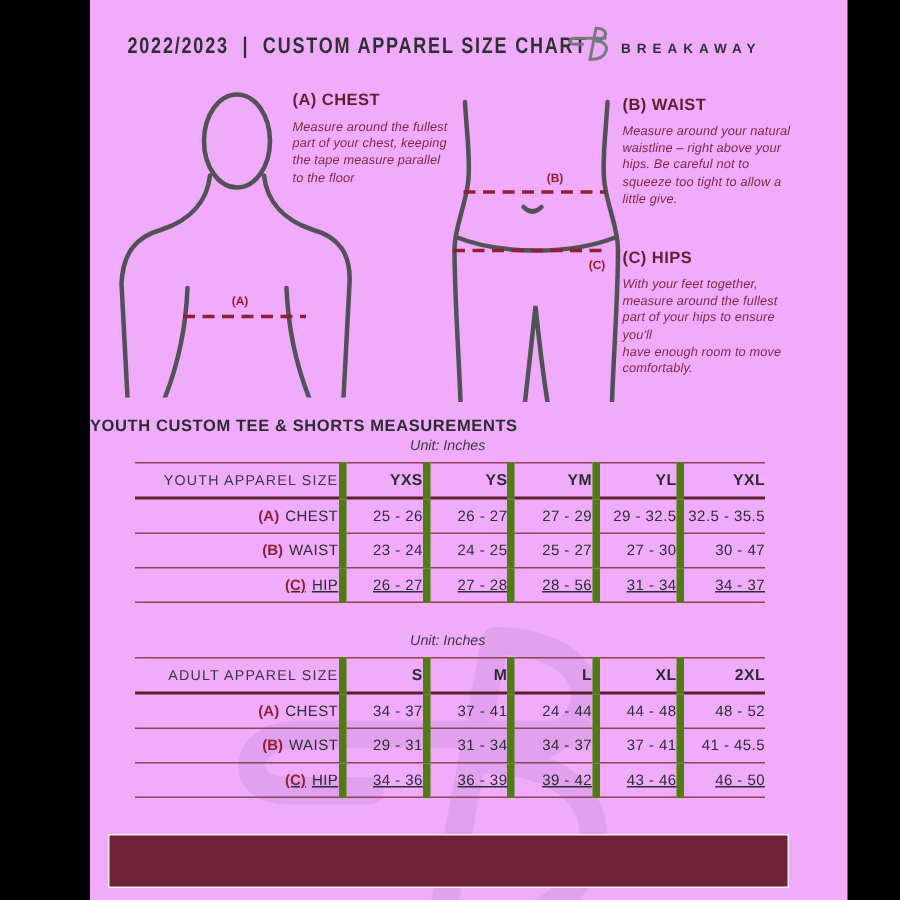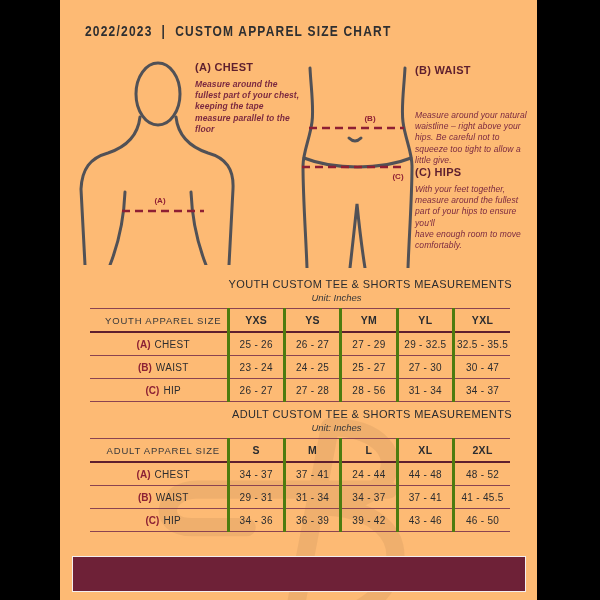--- a/index.html
+++ b/index.html
@@ -1,70 +1,81 @@
 <!DOCTYPE html>
 <html><head>
 <meta charset="utf-8">
 <style>
   html,body{margin:0;padding:0;background:#000;}
   .stage{position:relative;width:600px;height:600px;overflow:hidden;background:#000;
          font-family:"Liberation Sans",sans-serif;}
   .sidebar{position:absolute;top:0;height:600px;background:#000;}
   .sidebar.left{left:0;width:60px;}
   .sidebar.right{left:537px;width:63px;}
-  .page{position:absolute;left:60px;top:0;width:477px;height:600px;background:#fdba74;overflow:hidden;}
+  .page{position:absolute;left:60px;top:0;width:477px;height:600px;background:#f0abfc;overflow:hidden;padding-left:28px;}
 
   
   .doc-title{position:absolute;left:25px;top:22px;font-size:15px;font-weight:bold;color:#2e2f31;
              letter-spacing:1.5px;white-space:pre;transform:scaleX(0.8);transform-origin:left center;}
   .brand-wrap{position:absolute;left:316px;top:15px;display:flex;align-items:center;}
   .brand-logo{width:32px;height:28px;}
   .brand-name{font-size:9px;font-weight:bold;letter-spacing:4px;color:#2e2f31;margin-left:6px;margin-top:6px;}
 
   
   .fig{position:absolute;}
   .fig path,.fig ellipse{fill:none;stroke:#515156;stroke-width:3;stroke-linecap:round;}
   .fig .dash{stroke:#8e1f33;stroke-width:2.4;stroke-dasharray:8 5;}
   .marker{position:absolute;font-size:8px;font-weight:bold;color:#8e1f33;text-align:center;width:28px;}
   .g-head{position:absolute;font-size:11px;font-weight:bold;color:#5e1f2e;letter-spacing:.3px;}
   .g-body{position:absolute;font-size:8.5px;font-style:italic;color:#7b2940;line-height:1.32;
           white-space:pre-line;letter-spacing:.1px;}
 
   
-  .section-title{position:absolute;left:0;width:452px;text-align:right;font-size:11px;font-weight:normal;
+  .section-title{position:absolute;left:0;width:452px;text-align:left;font-size:11px;font-weight:bold;
                  color:#2b2c2f;letter-spacing:.4px;}
   .section-unit{position:absolute;left:0;width:477px;text-align:center;font-size:9.5px;font-style:italic;
-                color:#37383b;margin-left:38px;}
+                color:#37383b;}
   table.size{position:absolute;left:30px;width:420px;border-collapse:collapse;table-layout:fixed;}
   table.size col.first{width:138px;}
-  table.size th,table.size td{height:22px;padding:0;text-align:center;font-size:10px;color:#2b2c2f;
-       border-left:3px solid #4d7c0f;border-top:1px solid #8a4351;letter-spacing:.3px;}
+  table.size th,table.size td{height:22px;padding:0;text-align:right;font-size:10px;color:#2b2c2f;
+       border-left:5px solid #4d7c0f;border-top:1px solid #8a4351;letter-spacing:.3px;}
   table.size th{font-weight:bold;font-size:10.5px;border-bottom:2px solid #5e1f2e;}
   table.size th.c-label{font-weight:normal;font-size:9.5px;letter-spacing:.8px;color:#37383b;}
-  table.size th:first-child,table.size td:first-child{border-left:none;text-align:center;padding-left:10px;margin-top:45px;}
-  table.size tr:last-child td{border-bottom:1.5px solid #8a4351;}
+  table.size th:first-child,table.size td:first-child{border-left:none;text-align:right;padding-left:10px;margin-top:45px;}
+  table.size tr:last-child td{border-bottom:1.5px solid #8a4351;text-decoration:underline;}
   td.row-label{letter-spacing:1px;color:#37383b;}
   td.row-label .prefix{color:#8c2134;font-weight:bold;margin-right:4px;letter-spacing:0;}
 
   
   .watermark{position:absolute;left:70px;top:398px;width:300px;height:250px;opacity:.05;}
   .watermark path{fill:none;stroke:#000;stroke-width:2.2;stroke-linecap:round;}
   .footer-bar{position:absolute;left:12px;top:556px;width:452px;height:34px;background:#6e2137;
               border:1px solid #f2eef0;}
 </style>
 </head>
 <body>
 
 <div class="stage">
   <div class="sidebar left"></div>
   <div class="sidebar right"></div>
 
   <div class="page">
 
     <div class="doc-title">2022/2023  |  CUSTOM APPAREL SIZE CHART</div>
+    <div class="brand-wrap">
+      <svg class="brand-logo" viewBox="0 0 36 30">
+        <g fill="none" stroke="#77787c" stroke-width="2.2" stroke-linecap="round">
+          <path d="M24 3.5 L19.5 27"></path>
+          <path d="M24 3.5 C30 3.5 32.5 7 30.5 9.8 C29.2 11.6 26.5 12.8 23 13"></path>
+          <path d="M22.5 13 C29.5 13 33 16.5 31.5 20.8 C30 25.2 25 27 19.5 27"></path>
+          <path d="M31 11 H8 C4 11 3 15.5 7.5 15.5 H14"></path>
+        </g>
+      </svg>
+      <span class="brand-name">BREAKAWAY</span>
+    </div>
 
     <svg class="fig" style="left:18px;top:57px;" width="158" height="208" viewBox="0 0 158 208">
       <ellipse cx="80" cy="37" rx="22" ry="31" stroke-width="3.6"></ellipse>
       <path d="M62 60 C60 78 48 90 30 96 C12 101 4 112 3 132 L7 208"></path>
       <path d="M98 60 C100 78 112 90 130 96 C148 101 156 112 155 132 L151 208"></path>
       <path d="M47 135 C46 160 41 185 32 208"></path>
       <path d="M113 135 C114 160 119 185 128 208"></path>
       <line class="dash" x1="44" y1="154" x2="126" y2="154"></line>
     </svg>
     <span class="marker" style="left:86px;top:196px;">(A)</span>
@@ -75,24 +86,24 @@
       <path d="M25 94 C55 106 102 106 132 94" stroke-width="2.4"></path>
       <path d="M70 74 Q76 80 82 74" stroke-width="2.4"></path>
       <path d="M71 204 C73 185 76 160 78 140 C80 160 83 185 86 204"></path>
       <line class="dash" x1="30" y1="64" x2="125" y2="64"></line>
       <line class="dash" x1="23" y1="103" x2="127" y2="103"></line>
     </svg>
     <span class="marker" style="left:296px;top:114px;">(B)</span>
     <span class="marker" style="left:324px;top:172px;">(C)</span>
 
     <div class="g-head" style="left:135px;top:61px;">(A) CHEST</div>
-    <div class="g-body" style="left:135px;top:79px;width:106px;font-weight:bold;">Measure around the fullest part of your chest, keeping the tape measure parallel to the floor</div>
+    <div class="g-body" style="left:135px;top:79px;width:106px;">Measure around the fullest part of your chest, keeping the tape measure parallel to the floor</div>
 
     <div class="g-head" style="left:355px;top:64px;">(B) WAIST</div>
-    <div class="g-body" style="left:355px;top:82px;width:112px;margin-top:28px;">Measure around your natural waistline – right above your hips. Be careful not to squeeze too tight to allow a little give.</div>
+    <div class="g-body" style="left:355px;top:82px;width:112px;">Measure around your natural waistline – right above your hips. Be careful not to squeeze too tight to allow a little give.</div>
 
     <div class="g-head" style="left:355px;top:166px;">(C) HIPS</div>
     <div class="g-body" style="left:355px;top:184px;width:118px;">With your feet together, measure around the fullest part of your hips to ensure you'll
 have enough room to move comfortably.</div>
 
     <svg class="watermark" viewBox="0 0 36 30" preserveAspectRatio="xMidYMin meet">
       <path d="M24 3.5 L19.5 27"></path>
       <path d="M24 3.5 C30 3.5 32.5 7 30.5 9.8 C29.2 11.6 26.5 12.8 23 13"></path>
       <path d="M22.5 13 C29.5 13 33 16.5 31.5 20.8 C30 25.2 25 27 19.5 27"></path>
       <path d="M31 11 H8 C4 11 3 15.5 7.5 15.5 H14"></path>
@@ -138,21 +149,20 @@
         <td class="row-label"><span class="prefix">(C)</span><span>HIP</span></td>
         <td>26 - 27</td>
         <td>27 - 28</td>
         <td>28 - 56</td>
         <td>31 - 34</td>
         <td>34 - 37</td>
       </tr>
     </tbody>
       </table>
 
-    <div class="section-title" style="top:408px;">ADULT CUSTOM TEE &amp; SHORTS MEASUREMENTS</div>
     <div class="section-unit" style="top:422px;">Unit: Inches</div>
     <table class="size" style="top:438px;">
       <colgroup>
           <col class="first">
           <col>
           <col>
           <col>
           <col>
           <col>
         </colgroup>

